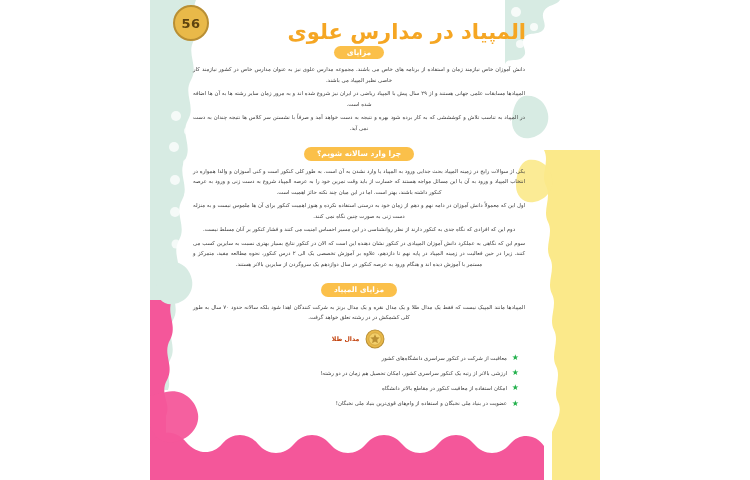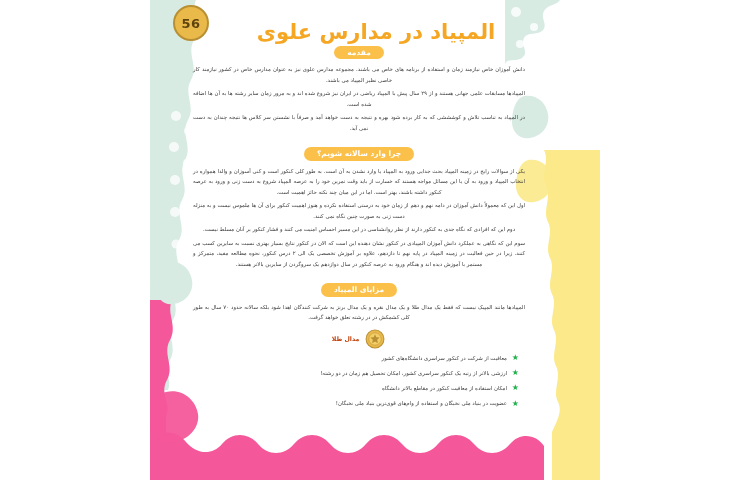--- a/index.html
+++ b/index.html
@@ -53,21 +53,20 @@
     letter-spacing: 0.5px;
     z-index: 6;
   }
 
   
   #doc-title {
     position: absolute;
     top: 20px;
     right: 224px;
     width: 300px;
-    text-align: center;
     color: #f5a623;
     font-size: 21px;
     font-weight: bold;
     letter-spacing: 0.2px;
     z-index: 6;
     white-space: nowrap;
   }
 
   
   #content {
@@ -241,21 +240,21 @@
     </svg>
   </div>
 
   <div id="page-number">56</div>
 
   <div id="doc-title">المپیاد در مدارس علوی</div>
 
   <div id="content">
 
     <div class="heading-row">
-      <span class="section-heading">مقدمه</span>
+      <span class="section-heading">مزایای</span>
     </div>
     <p class="body-text">دانش آموزان خاص نیازمند زمان و استفاده از برنامه های خاص می باشند. مجموعه مدارس علوی نیز به عنوان مدارس خاص در کشور نیازمند کار خاصی نظیر المپیاد می باشند.</p>
     <p class="body-text">المپیادها مسابقات علمی جهانی هستند و از ۲۹ سال پیش با المپیاد ریاضی در ایران نیز شروع شده اند و به مرور زمان سایر رشته ها به آن ها اضافه شده است.</p>
     <p class="body-text">در المپیاد به تناسب تلاش و کوشششی که به کار برده شود بهره و نتیجه به دست خواهد آمد و صرفاً با نشستن سر کلاس ها نتیجه چندان به دست نمی آید.</p>
 
     <div class="gap-md"></div>
 
     <div class="heading-row">
       <span class="section-heading">چرا وارد سالانه شویم؟</span>
     </div>

